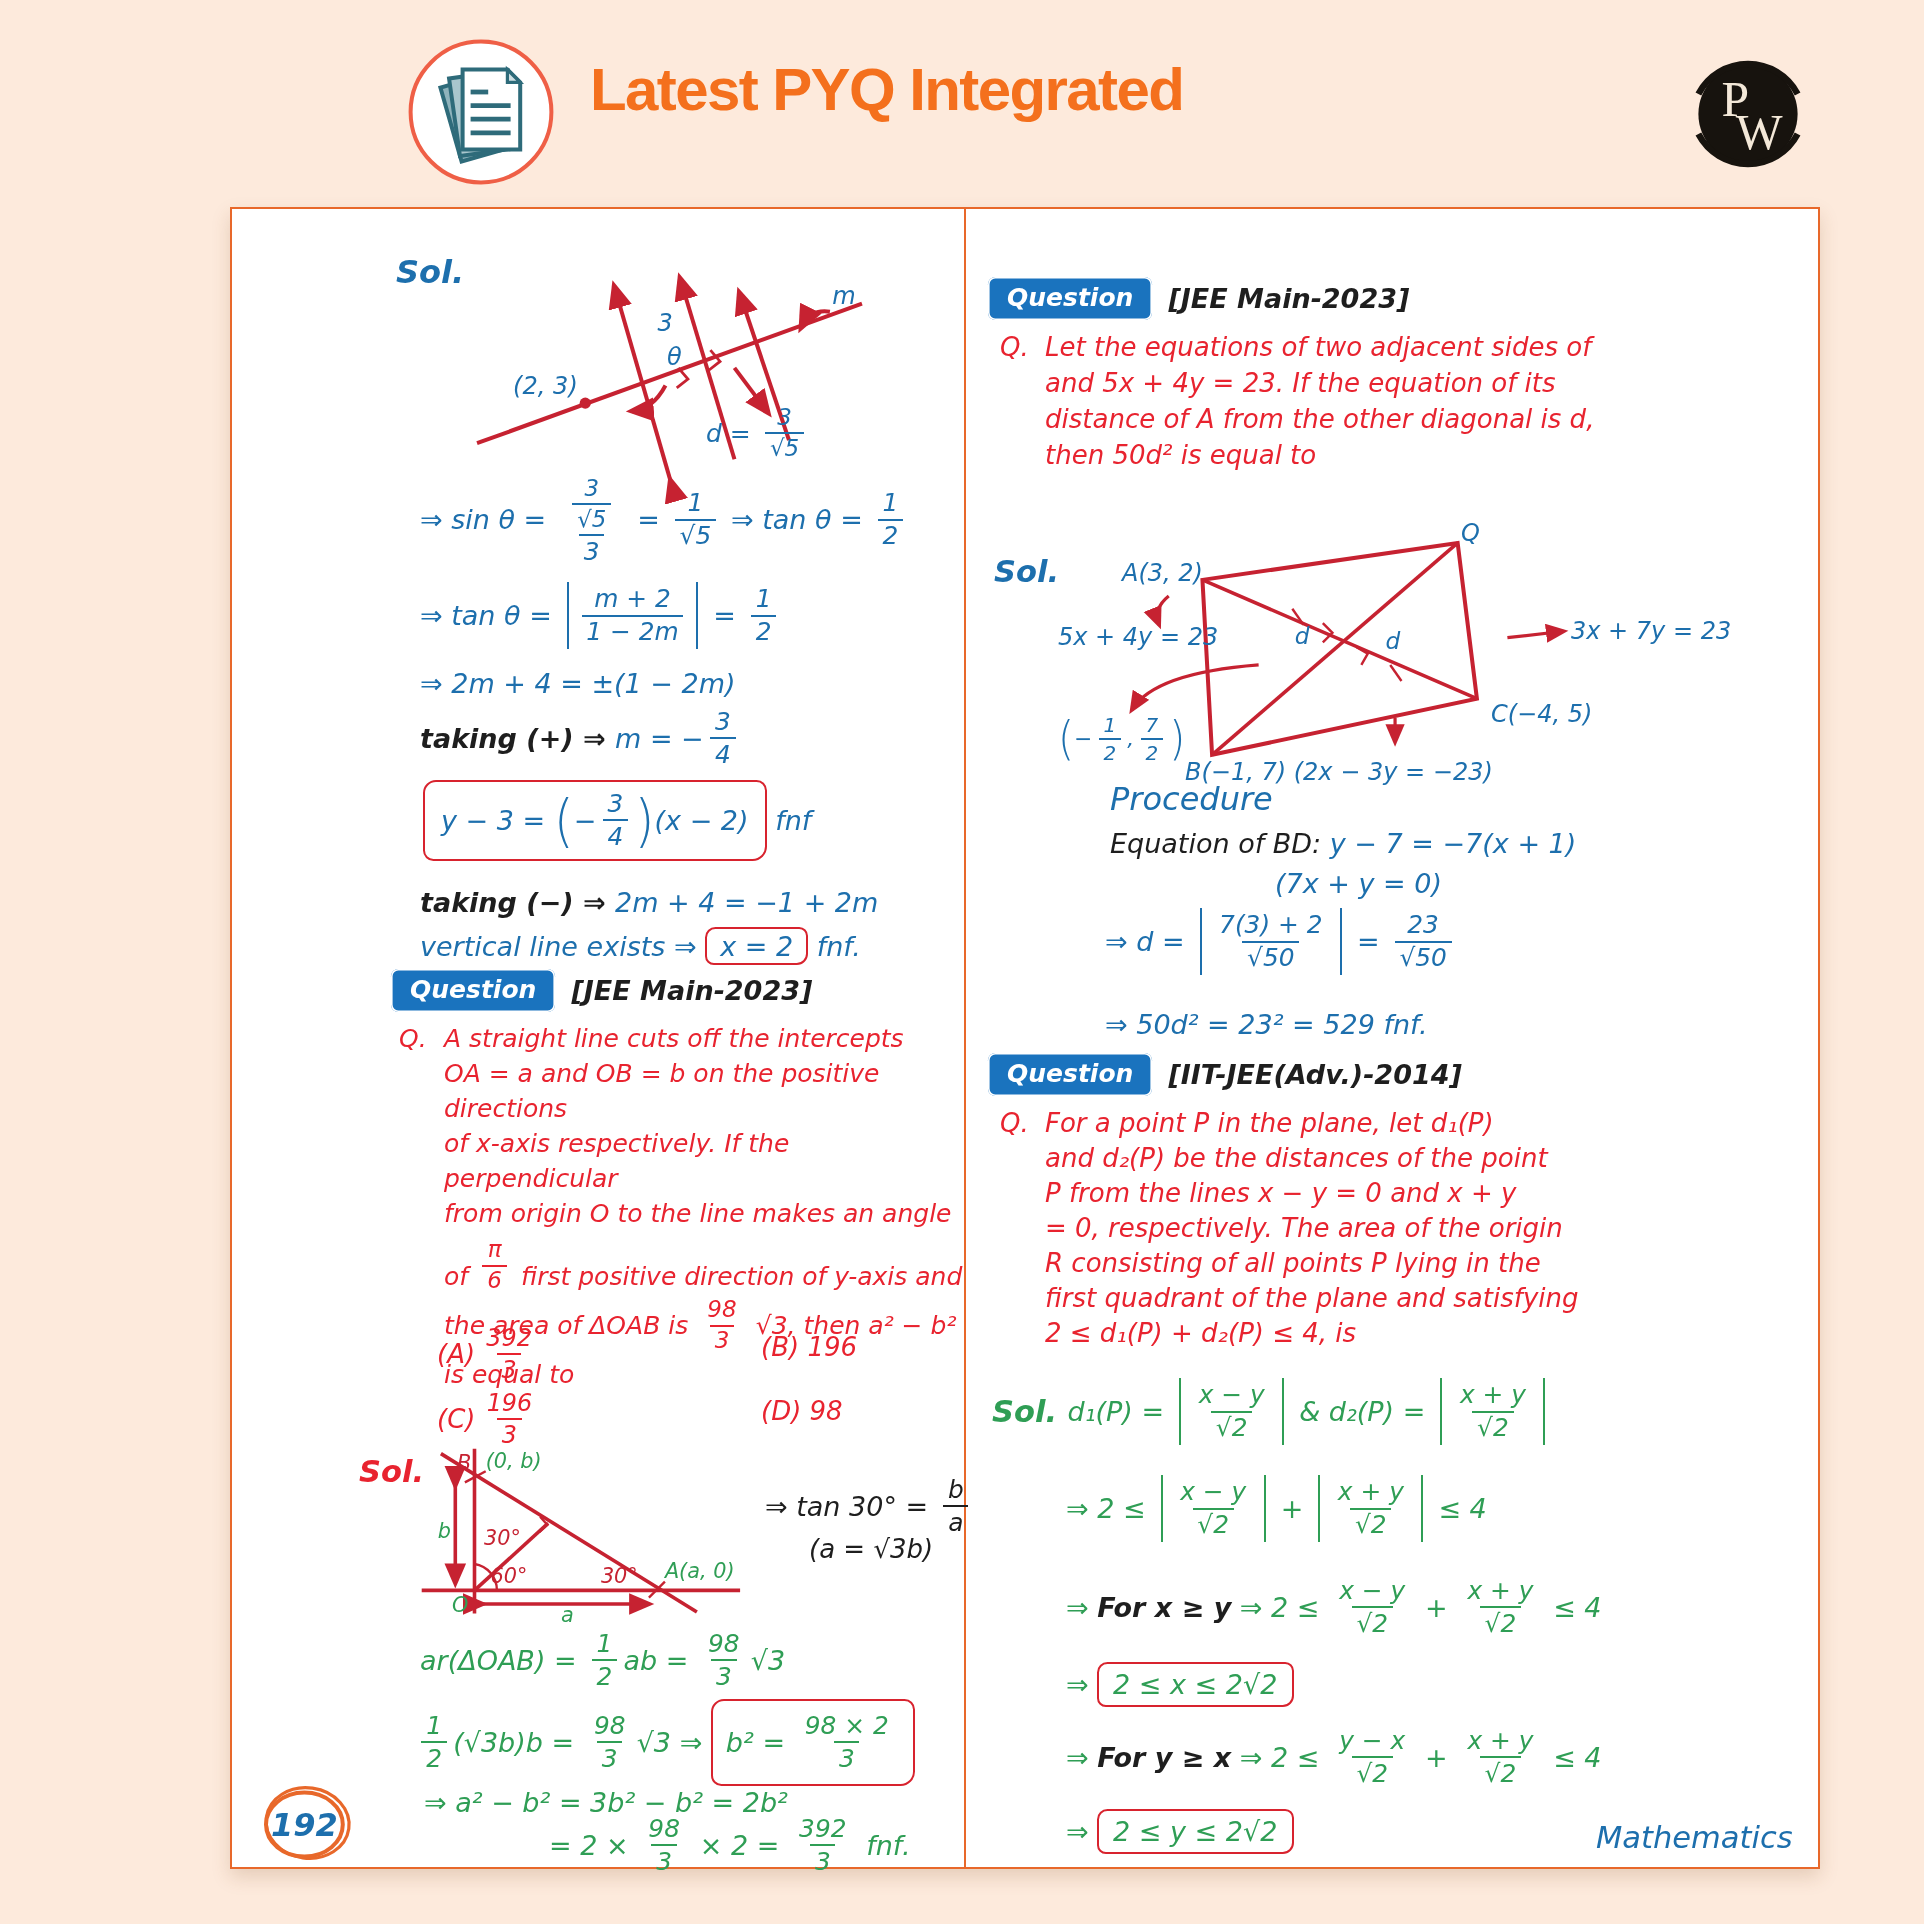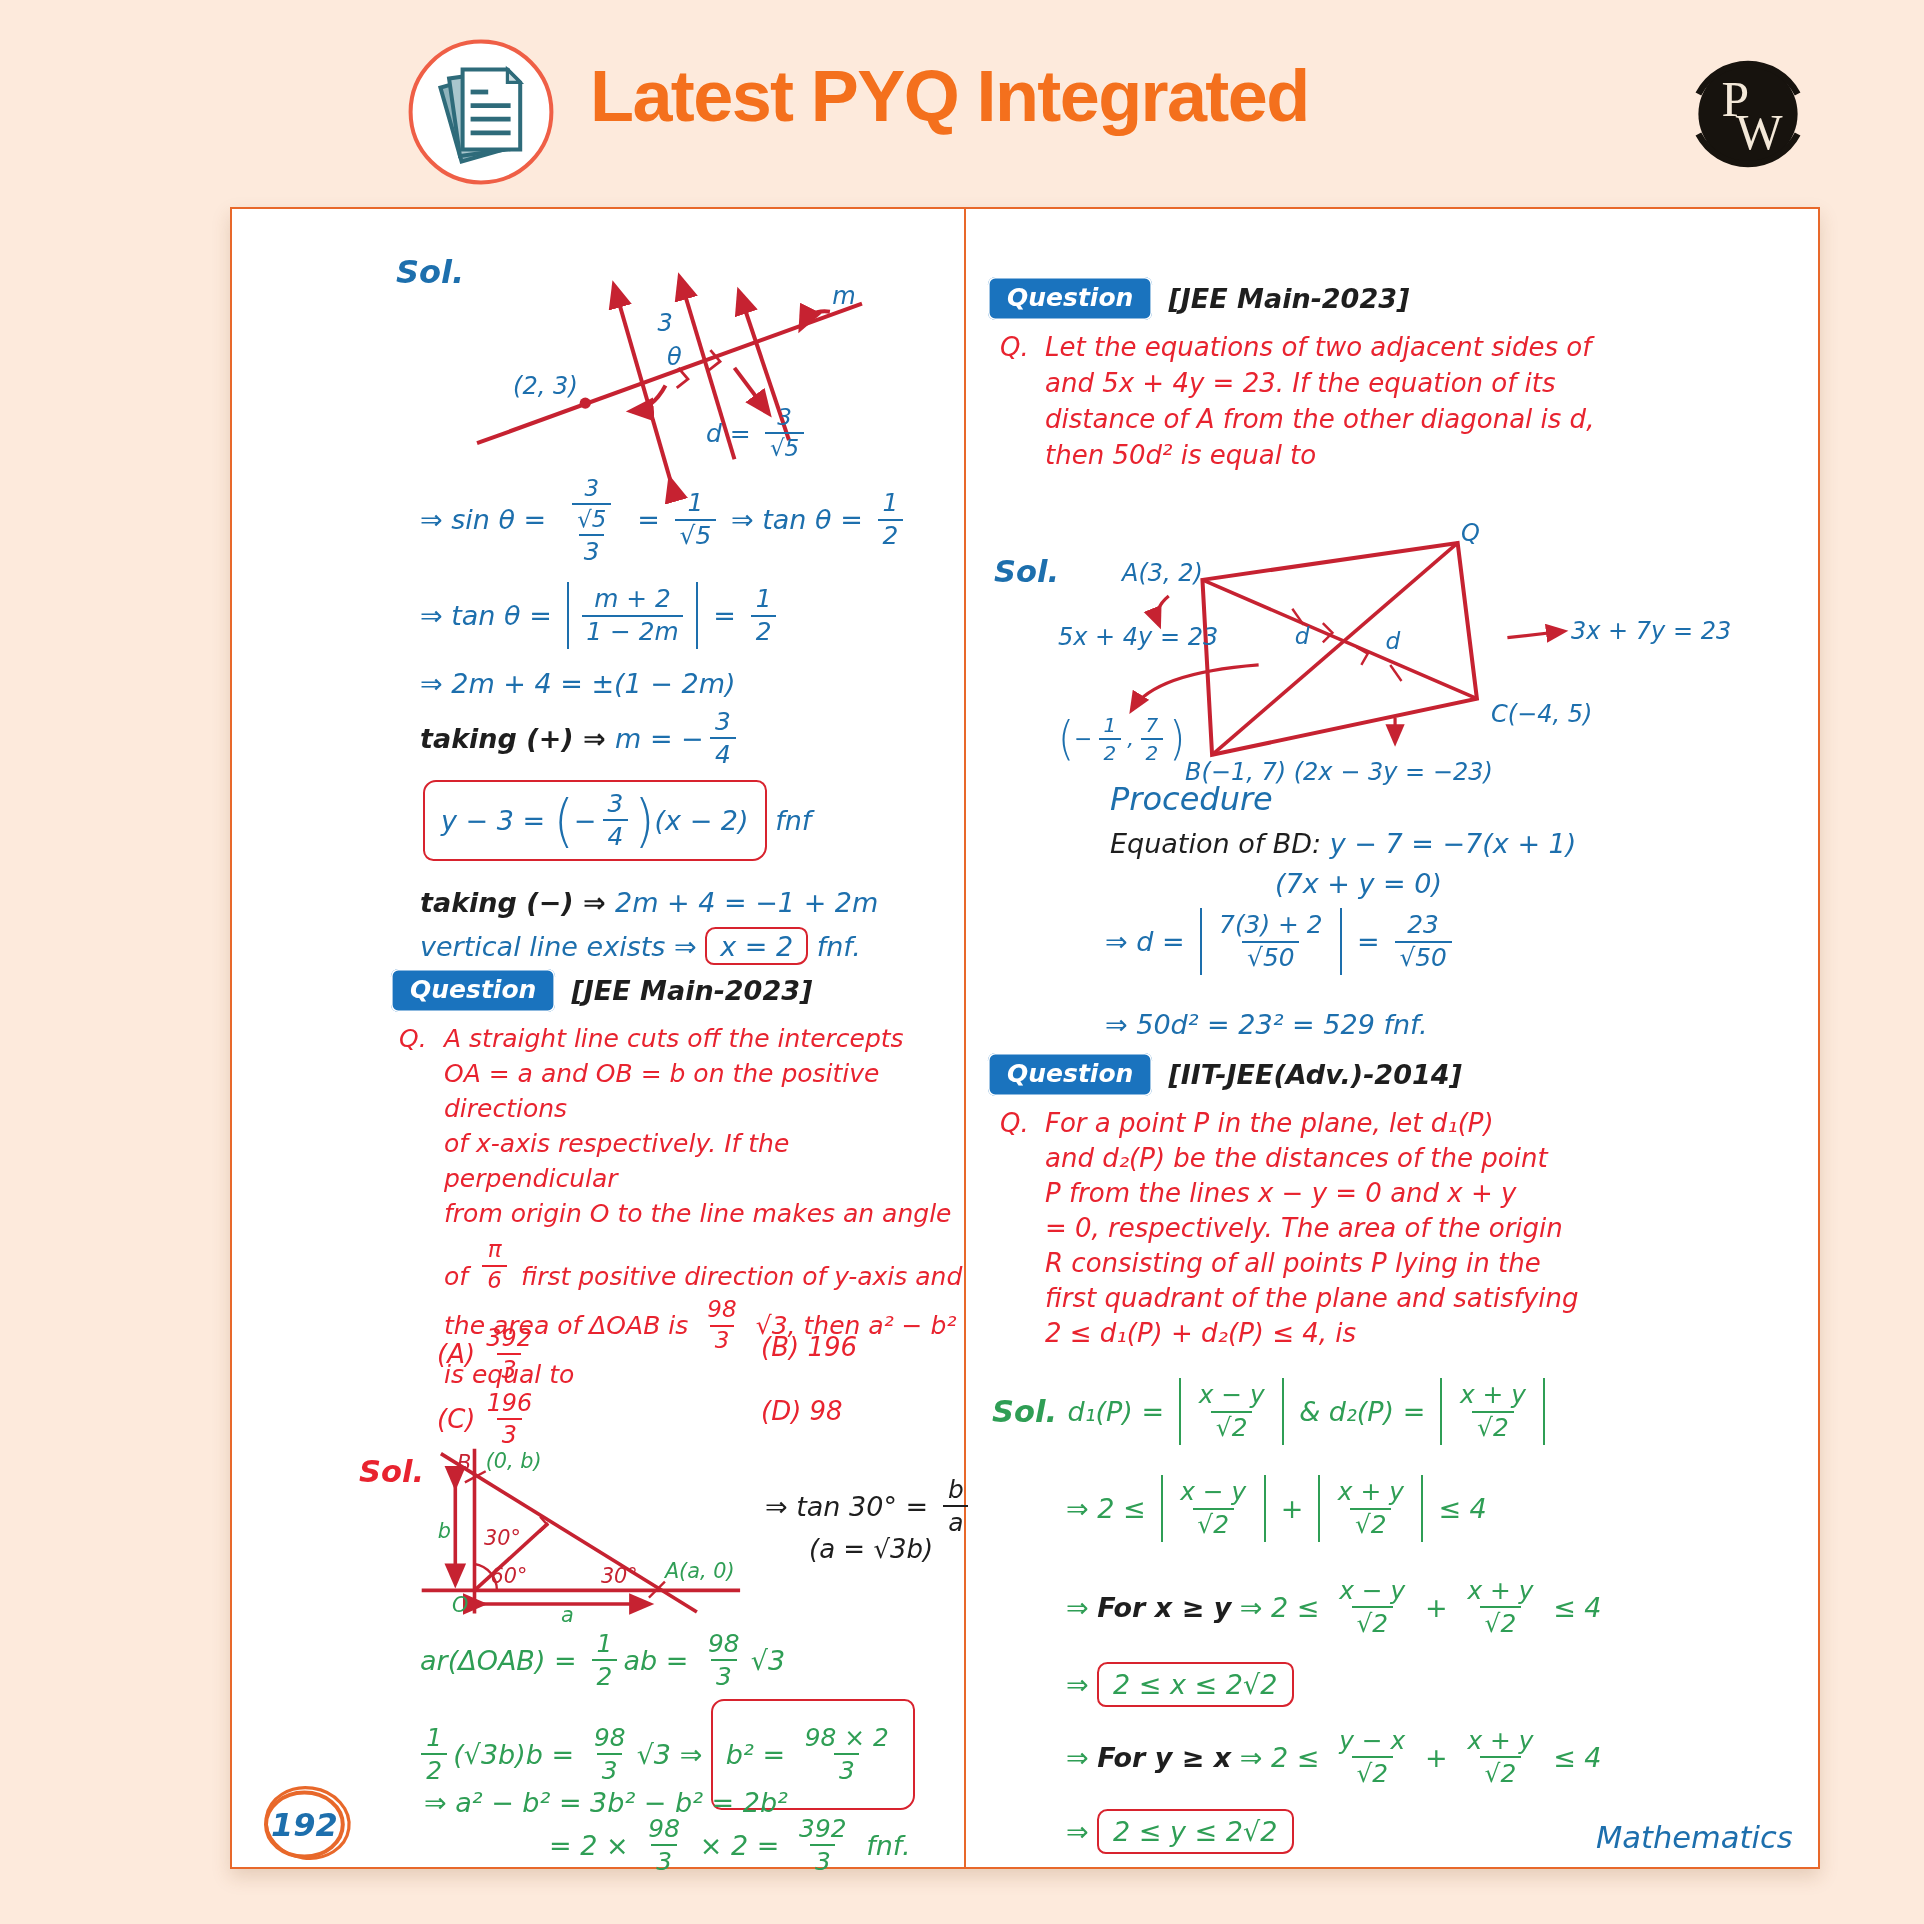--- a/index.html
+++ b/index.html
@@ -18,21 +18,21 @@
   .page{
     position:absolute;left:230px;top:207px;width:1590px;height:1662px;
     background:#ffffff;border:2.4px solid #e8682a;box-sizing:border-box;
     box-shadow:0 8px 17.6px rgba(120,70,30,.18);
   }
   .divider{position:absolute;left:732px;top:0;bottom:0;width:2.4px;background:#e8682a;}
   
   .title{
     position:absolute;left:590px;top:55px;
     font-family:"Liberation Sans",sans-serif;font-weight:bold;
-    font-size:72px;letter-spacing:-1.6px;color:#f4701d;text-align:right;
+    font-size:60px;letter-spacing:-1.6px;color:#f4701d;text-align:right;
   }
   
   .mline{position:absolute;display:flex;align-items:center;white-space:pre;font-style:italic;font-weight:500;font-size:27px;}
   .fr{display:inline-flex;flex-direction:column;align-items:center;text-align:center;margin:0 6.4px;font-size:0.92em;line-height:1.12;}
   .fr>.n{padding:0 4.8px 1.6px;}
   .fr>.d{border-top:2.4px solid currentColor;padding:1.6px 4.8px 0;}
   .ab{display:inline-flex;align-items:center;border-left:2.4px solid currentColor;border-right:2.4px solid currentColor;padding:3.2px 6.4px;margin:0 6.4px;}
   .wv{display:inline-flex;align-items:center;border:2.8px solid #d8232e;border-radius:13px 10.4px 14.4px 10.4px;padding:8px 16px;}
   .wv.sm{padding:1.6px 13px;border-radius:10.4px 8.8px 11.2px 8.8px;}
   .bp{font-size:1.9em;font-weight:300;font-style:normal;line-height:0.8;transform:scaleY(1.12);}
@@ -272,21 +272,21 @@
     <span class="fr"><span class="n">98</span><span class="d">3</span></span>
     <span>√3</span>
   </div>
 
   <div class="mline gr" style="left:183px;top:1490px">
     <span class="fr"><span class="n">1</span><span class="d">2</span></span>
     <span>(√3b)b = </span>
     <span class="fr"><span class="n">98</span><span class="d">3</span></span>
     <span>√3</span>
     <span> ⇒ </span>
-    <span class="wv" style="padding:23px 13px">
+    <span class="wv" style="padding:11px 13px">
       <span>b² = </span>
       <span class="fr"><span class="n">98 × 2</span><span class="d">3</span></span>
     </span>
   </div>
 
   <div class="mline gr" style="left:192px;top:1578px"><span>⇒ a² − b² = 3b² − b² = 2b²</span></div>
 
   <div class="mline gr" style="left:317px;top:1606px">
     <span>= 2 × </span>
     <span class="fr"><span class="n">98</span><span class="d">3</span></span>

